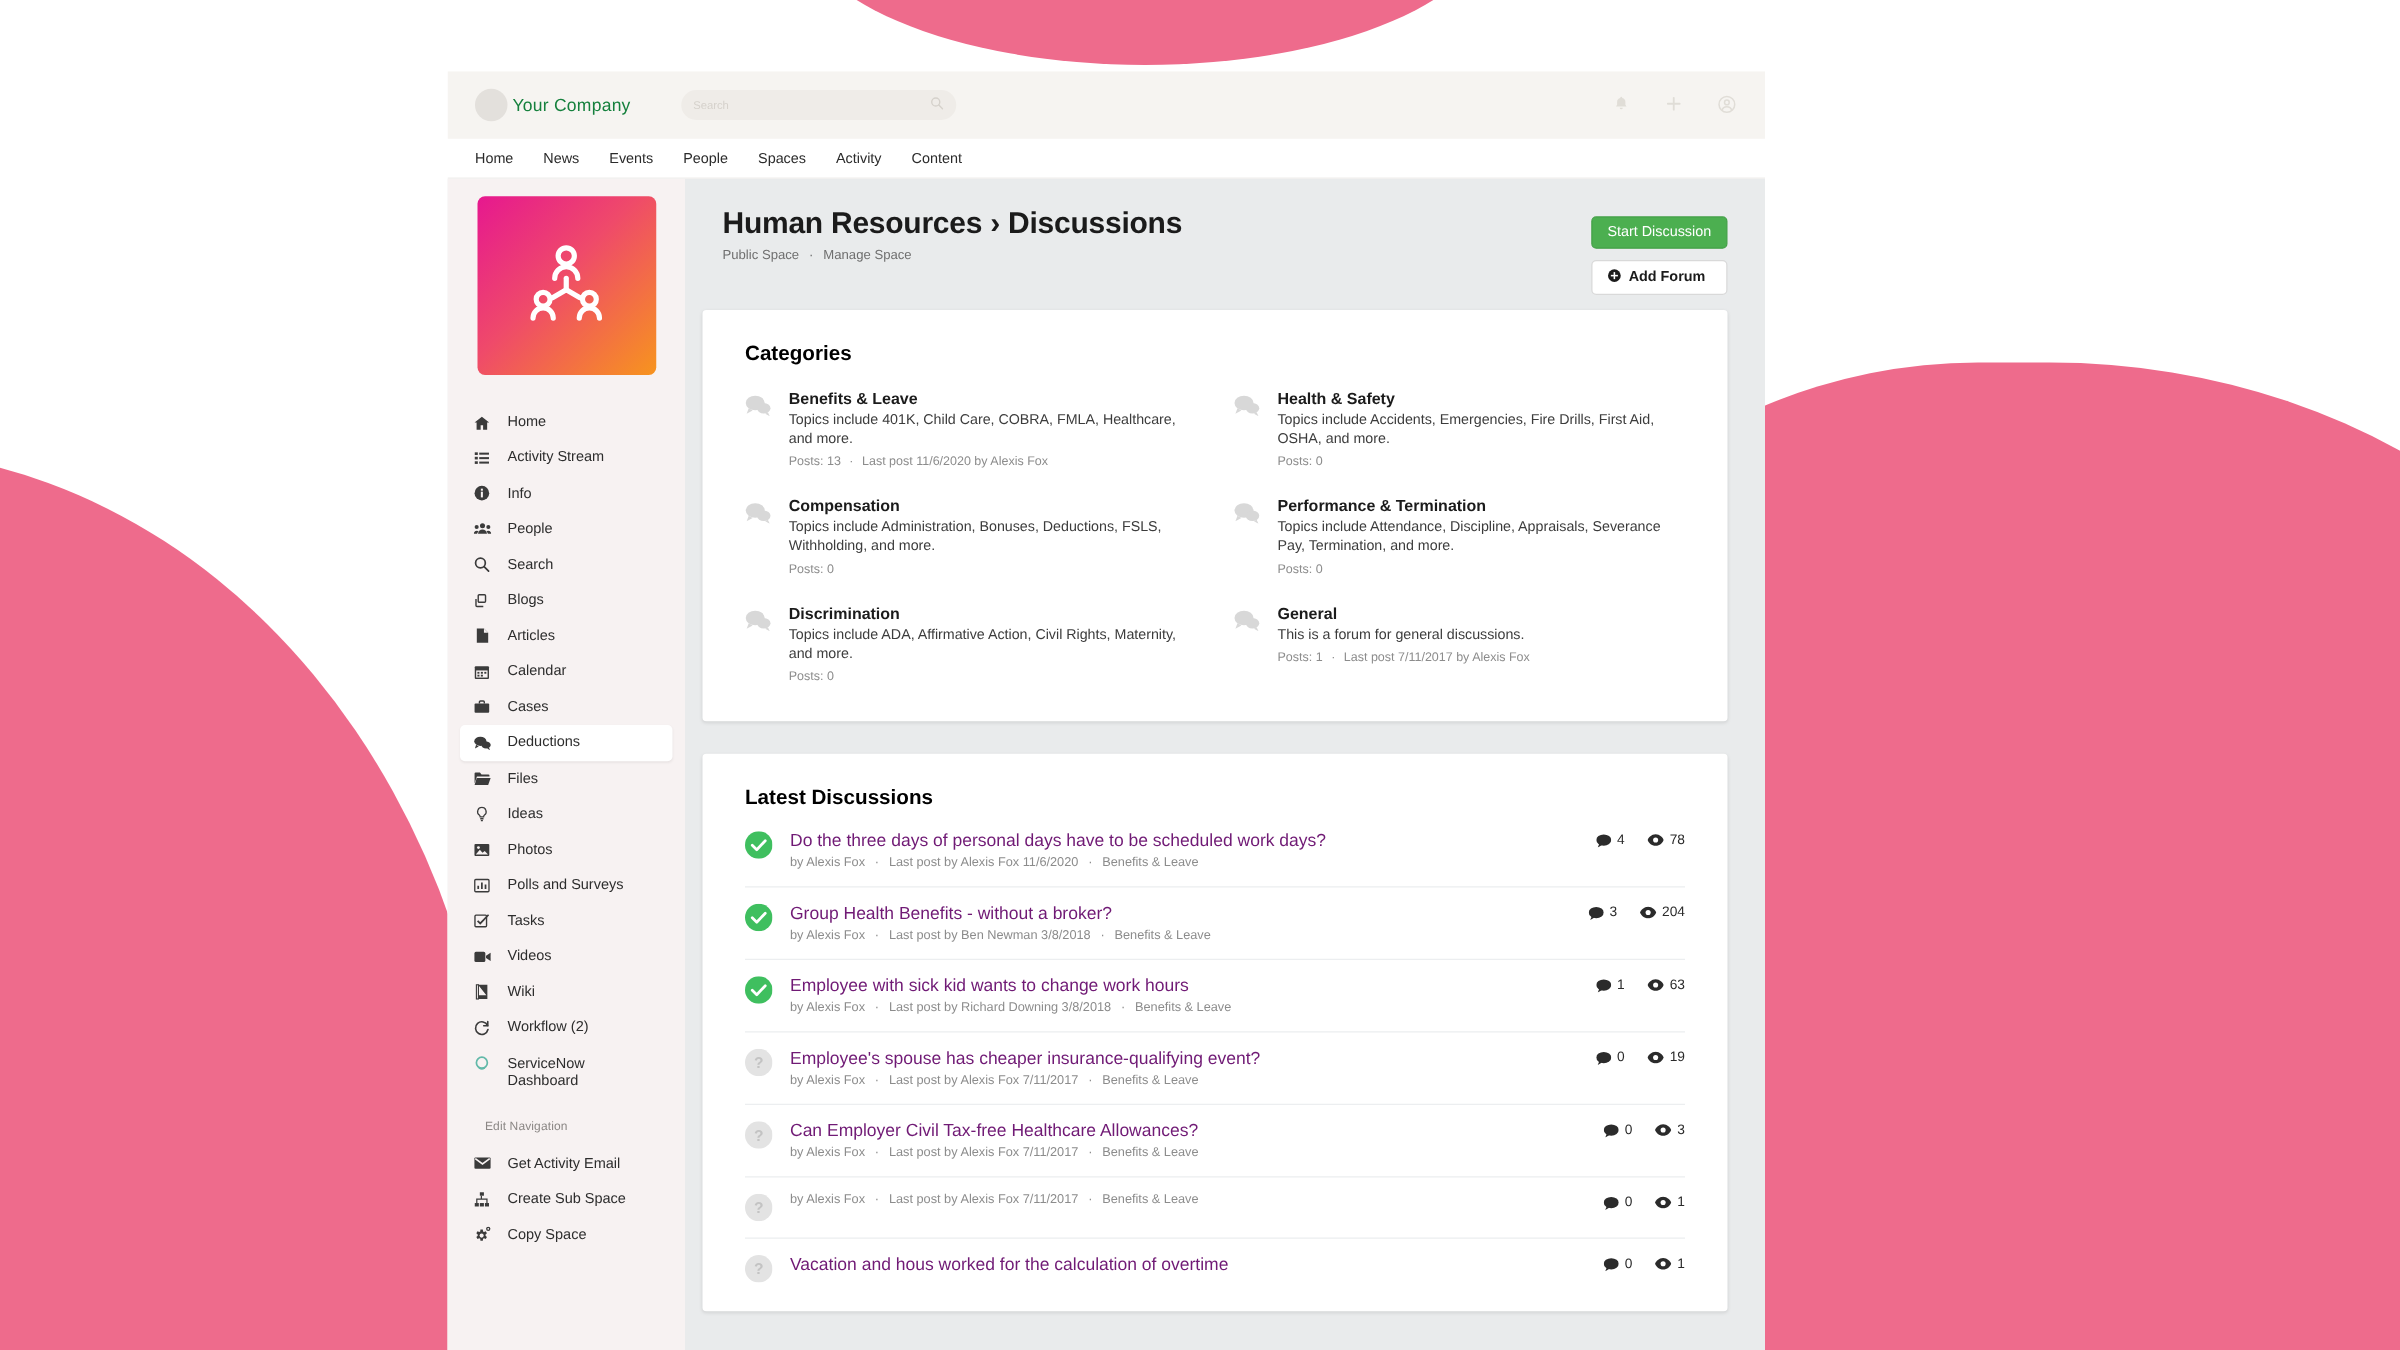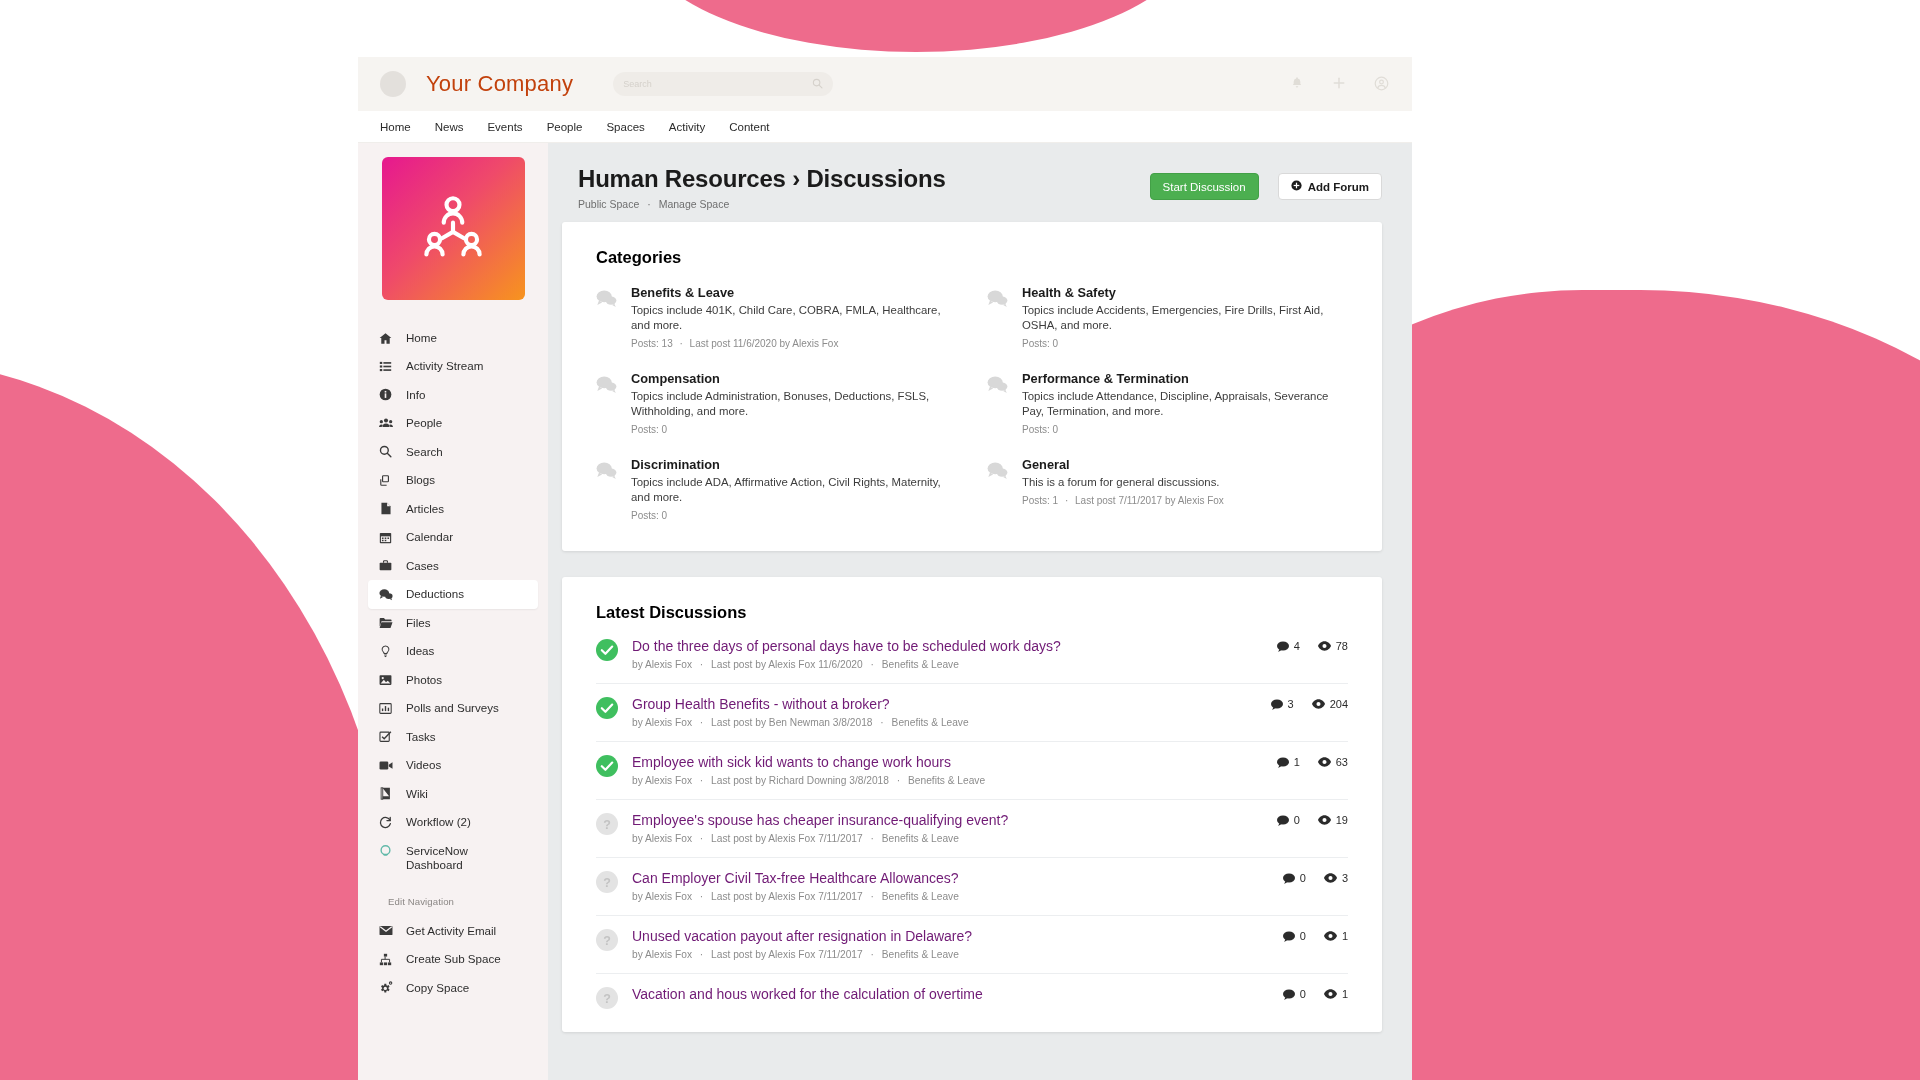--- a/index.html
+++ b/index.html
@@ -43,22 +43,22 @@
     height: 54px; background: #f6f4f1;
     display: flex; align-items: center;
     padding: 0 22px;
     position: relative;
   }
   .brand-avatar {
     width: 26px; height: 26px; border-radius: 50%;
     background: #e3e0dc; flex: none;
   }
   .brand-name {
-    margin-left: 20px;
-    font-size: 22px; color: #c2410c;
+    margin-left: 4px;
+    font-size: 14px; color: #15803d;
     letter-spacing: .2px;
     white-space: nowrap;
   }
   .searchbox {
     margin-left: 40px;
     width: 220px; height: 24px;
     background: #efece8; border-radius: 13px;
     display: flex; align-items: center;
     padding: 0 10px;
     position: relative;
@@ -128,21 +128,21 @@
   .page-head {
     padding: 22px 30px 0 30px;
     display: flex; align-items: flex-start;
   }
   .page-title {
     font-size: 24px; font-weight: bold; color: #1b1b1b;
     letter-spacing: -.2px;
   }
   .page-sub { font-size: 10.5px; color: #6f6f6f; margin-top: 5px; }
   .page-sub .dot { margin: 0 5px; }
-  .head-actions { margin-left: auto; display: flex; gap: 19px; padding-top: 8px; }
+  .head-actions { margin-left: auto; display: flex; gap: 9px; padding-top: 8px; flex-direction: column; }
   .btn {
     font-size: 11.5px; border-radius: 4px; padding: 6px 12px;
     display: inline-flex; align-items: center; gap: 6px;
     white-space: nowrap; cursor: pointer;
   }
   .btn-green { background: #4caf50; color: #fff; border: 1px solid #43a047; font-weight: 500; }
   .btn-white { background: #fff; color: #1b1b1b; border: 1px solid #d9d9d9; font-weight: bold; }
 
   .card {
     background: #fff;
@@ -848,21 +848,20 @@
           </div>
 
           <div class="disc-row">
             <span class="disc-badge">
               <svg width="22" height="22" viewBox="0 0 22 22">
                   <circle cx="11" cy="11" r="11" fill="#e3e3e3"></circle>
                   <text x="11" y="15.6" text-anchor="middle" font-family="Liberation Sans, sans-serif" font-size="12.5" font-weight="bold" fill="#c3c3c3">?</text>
                 </svg>
             </span>
             <div class="disc-main">
-              <div class="disc-title">Unused vacation payout after resignation in Delaware?</div>
               <div class="disc-meta">
                 <span>by Alexis Fox</span>
                 <span class="dot">·</span>
                 <span>Last post by Alexis Fox 7/11/2017</span>
                 <span class="dot">·</span>
                 <span>Benefits &amp; Leave</span>
               </div>
             </div>
             <div class="disc-stats">
               <span class="stat">

